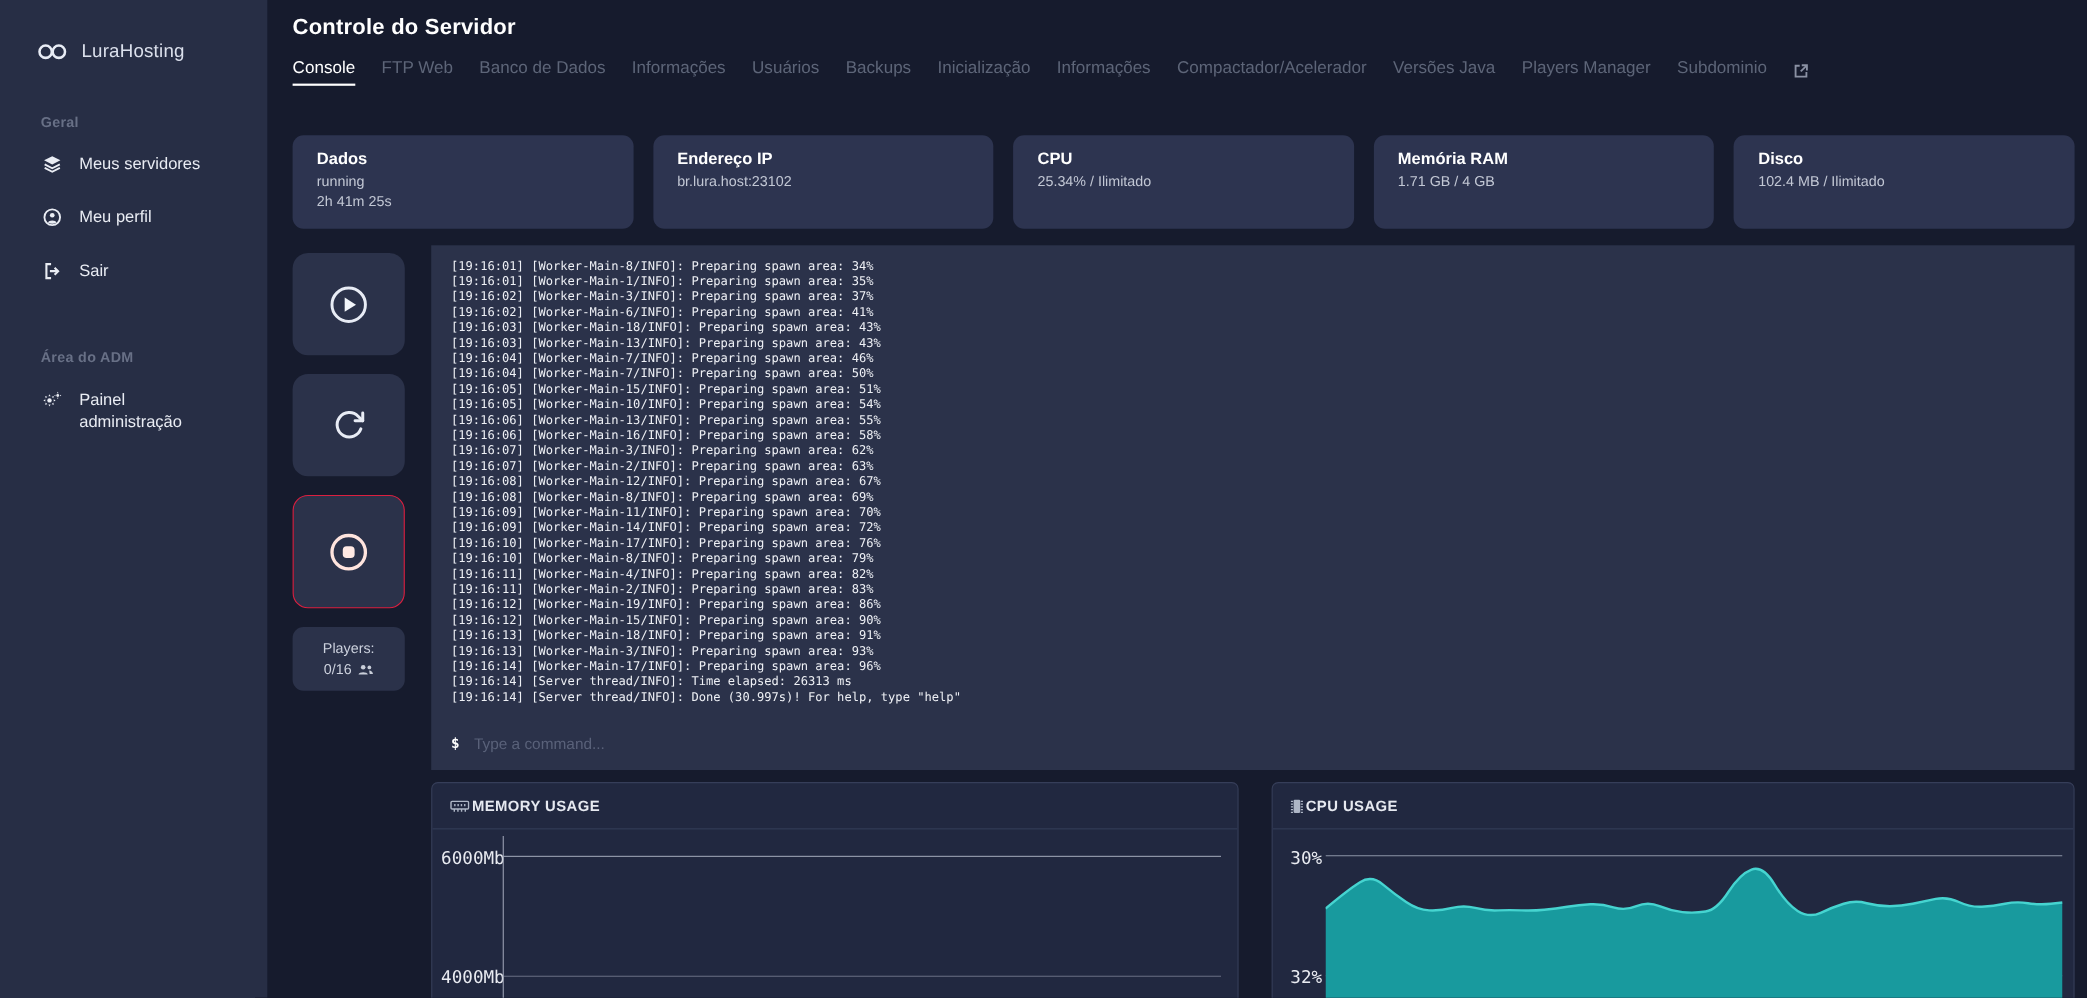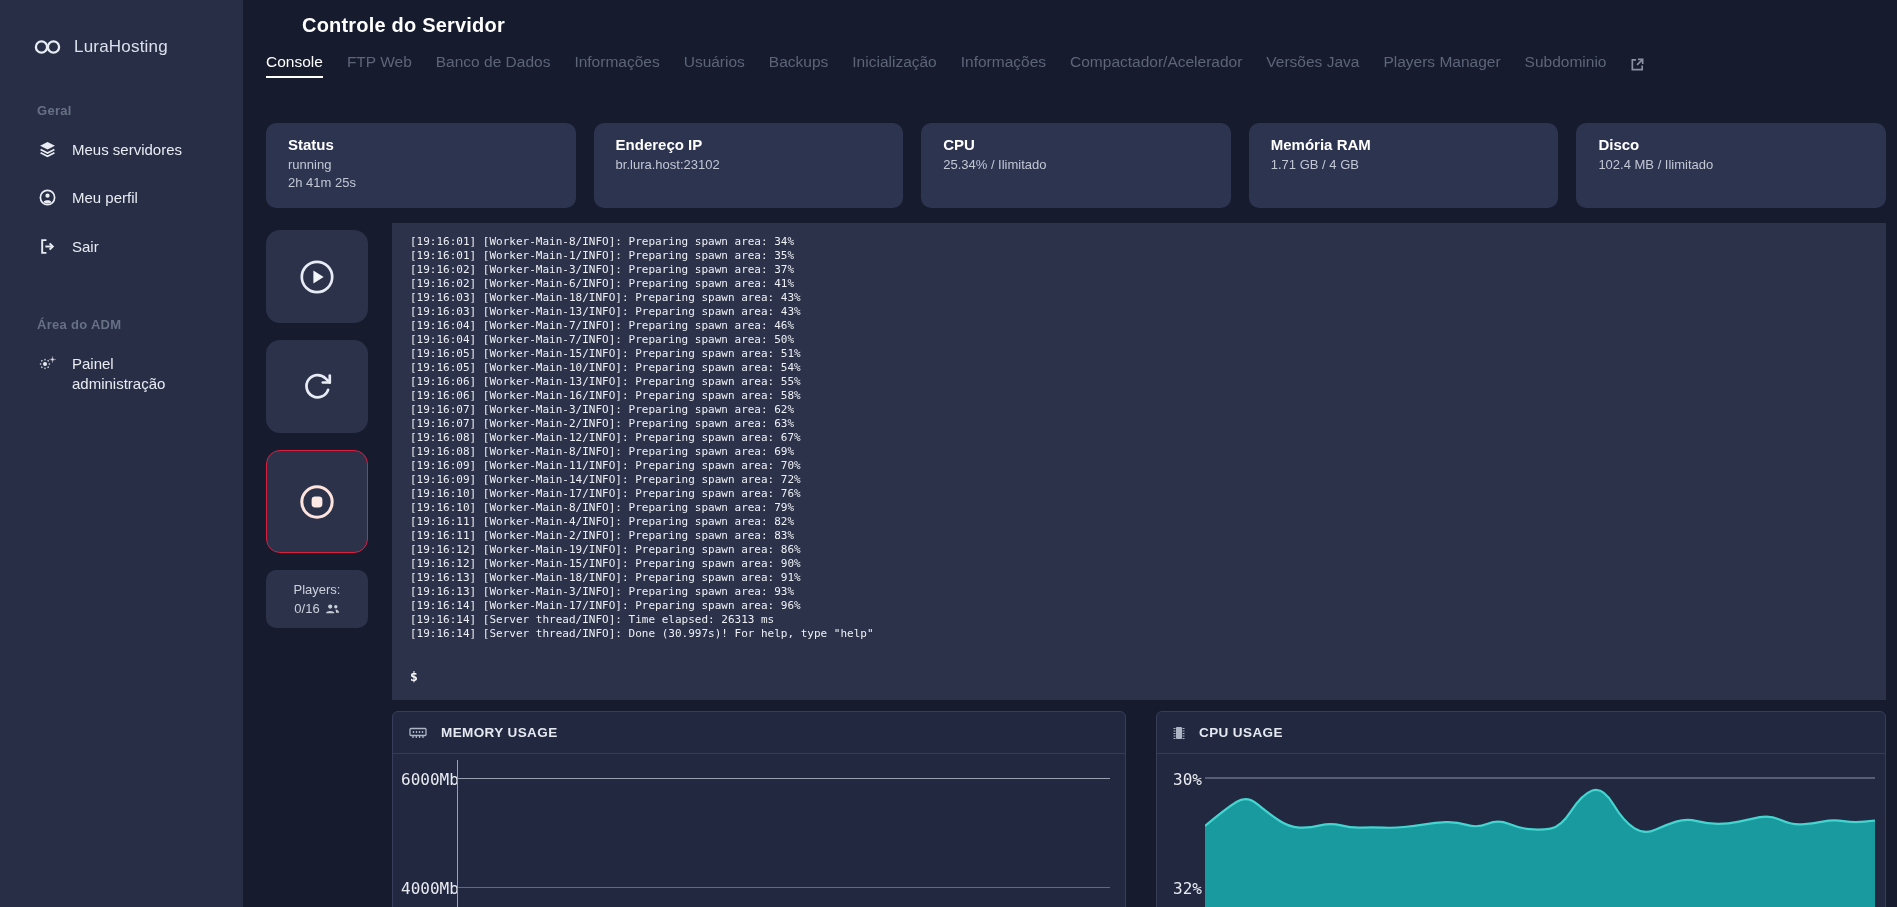--- a/index.html
+++ b/index.html
@@ -16,21 +16,21 @@
   .side-section { margin-top:46px; }
   .side-label { padding-left:37px; font-size:13px; font-weight:bold; color:#687086;
     letter-spacing:.3px; margin-bottom:8px; }
   .nav-item { display:flex; align-items:flex-start; gap:15px; padding:14px 12px 14px 37px;
     color:#e9ecf3; font-size:15px; cursor:pointer; text-decoration:none; }
   .nav-item .nico { width:20px; display:flex; justify-content:center; color:#e9ecf3; margin-top:1px; }
   .nav-item .nlabel { max-width:120px; line-height:1.35; }
 
   
   .main { position:absolute; left:243px; top:0; right:0; bottom:0; padding:14px 11px 0 23px; }
-  .page-title { color:#fff; font-size:20px; font-weight:600; letter-spacing:.2px;margin-left:36px; }
+  .page-title { color:#fff; font-size:20px; font-weight:600; letter-spacing:.2px; }
   .tabs { display:flex; align-items:flex-end; gap:24px; margin-top:13px; height:28px; }
   .tab { color:#5d6578; font-size:15.5px; padding-bottom:7px; cursor:pointer; white-space:nowrap; }
   .tab.active { color:#fff; border-bottom:2px solid #fff; padding-bottom:5px; }
   .tab-ext { color:#8a91a3; padding-bottom:6px; cursor:pointer; display:flex; }
 
   
   .cards { display:flex; gap:18px; margin-top:45px; }
   .stat-card { flex:1; height:85px; background:#2d3450; border-radius:10px; padding:13px 22px; }
   .stat-card h3 { color:#fff; font-size:15px; font-weight:bold; margin-bottom:3px; }
   .stat-card .sline { color:#c2c7d4; font-size:13px; line-height:1.4; }
@@ -55,21 +55,21 @@
   .prompt { color:#fff; font-family:"DejaVu Sans Mono", monospace; font-weight:bold; font-size:13px; }
   .cmd-input { flex:1; background:transparent; border:none; outline:none; color:#dfe3ee; font-size:14px; }
   .cmd-input::placeholder { color:#596179; }
 
   
   .charts-row { display:flex; gap:30px; margin-top:11px; margin-left:126px; }
   .chart-card { background:#212840; border:1px solid #363e59; border-radius:6px; height:240px;
     overflow:hidden; display:flex; flex-direction:column; }
   .chart-card.mem { width:734px; flex:none; }
   .chart-card.cpu { flex:1; }
-  .chart-head { height:42px; flex:none; display:flex; align-items:center; gap:14px; padding:0 16px;
+  .chart-head { height:42px; flex:none; display:flex; align-items:center; gap:2px; padding:0 16px;
     border-bottom:1px solid #343c57; color:#e6e9f0; font-size:13.5px; font-weight:600; letter-spacing:.4px; }
   .chart-head .cico { color:#aeb6c6; display:flex; }
   .plot { position:relative; flex:1; }
   .ytick { position:absolute; font-family:"DejaVu Sans Mono", monospace; font-size:16px; color:#e9ebf1; }
   .mem-plot .ytick { left:8px; }
   .cpu-plot .ytick { left:16px; }
   .vaxis { position:absolute; left:64px; top:6px; bottom:-60px; width:1px; background:#9aa0b2; }
   .hgrid { position:absolute; left:64px; right:15px; height:1px; background:#9aa0b2; }
   .hgrid.dim { opacity:.55; }
   .cpu-svg { position:absolute; left:48px; right:10px; top:0; height:200px; width:calc(100% - 58px); }
@@ -162,21 +162,21 @@
           <svg width="15" height="15" viewBox="0 0 16 16" fill="none" stroke="currentColor" stroke-width="1.8">
             <path d="M6.5 3H2.5v10.5H13V9"></path>
             <path d="M8.5 2.5H13.5V7.5"></path>
             <path d="M13 3 7.5 8.5"></path>
           </svg>
         </span>
       </div>
 
     <div class="cards" id="stat-cards">
         <div class="stat-card">
-          <h3>Status</h3>
+          <h3>Dados</h3>
           <div class="sline">running</div>
           <div class="sline">2h 41m 25s</div>
         </div>
         <div class="stat-card">
           <h3>Endereço IP</h3>
           <div class="sline">br.lura.host:23102</div>
         </div>
         <div class="stat-card">
           <h3>CPU</h3>
           <div class="sline">25.34% / Ilimitado</div>
@@ -259,20 +259,21 @@
 [19:16:12] [Worker-Main-19/INFO]: Preparing spawn area: 86%
 [19:16:12] [Worker-Main-15/INFO]: Preparing spawn area: 90%
 [19:16:13] [Worker-Main-18/INFO]: Preparing spawn area: 91%
 [19:16:13] [Worker-Main-3/INFO]: Preparing spawn area: 93%
 [19:16:14] [Worker-Main-17/INFO]: Preparing spawn area: 96%
 [19:16:14] [Server thread/INFO]: Time elapsed: 26313 ms
 [19:16:14] [Server thread/INFO]: Done (30.997s)! For help, type "help"</pre>
           </div>
         <div class="cmd-row">
           <span class="prompt">$</span>
+          <input class="cmd-input" placeholder="Type a command..." style="">
         </div>
       </div>
     </div>
 
     <div class="charts-row">
 
       <section class="chart-card mem">
         <div class="chart-head">
           <span class="cico" id="mem-icon">
               <svg width="18" height="14" viewBox="0 0 18 14" fill="none" stroke="currentColor" stroke-width="1.3">

